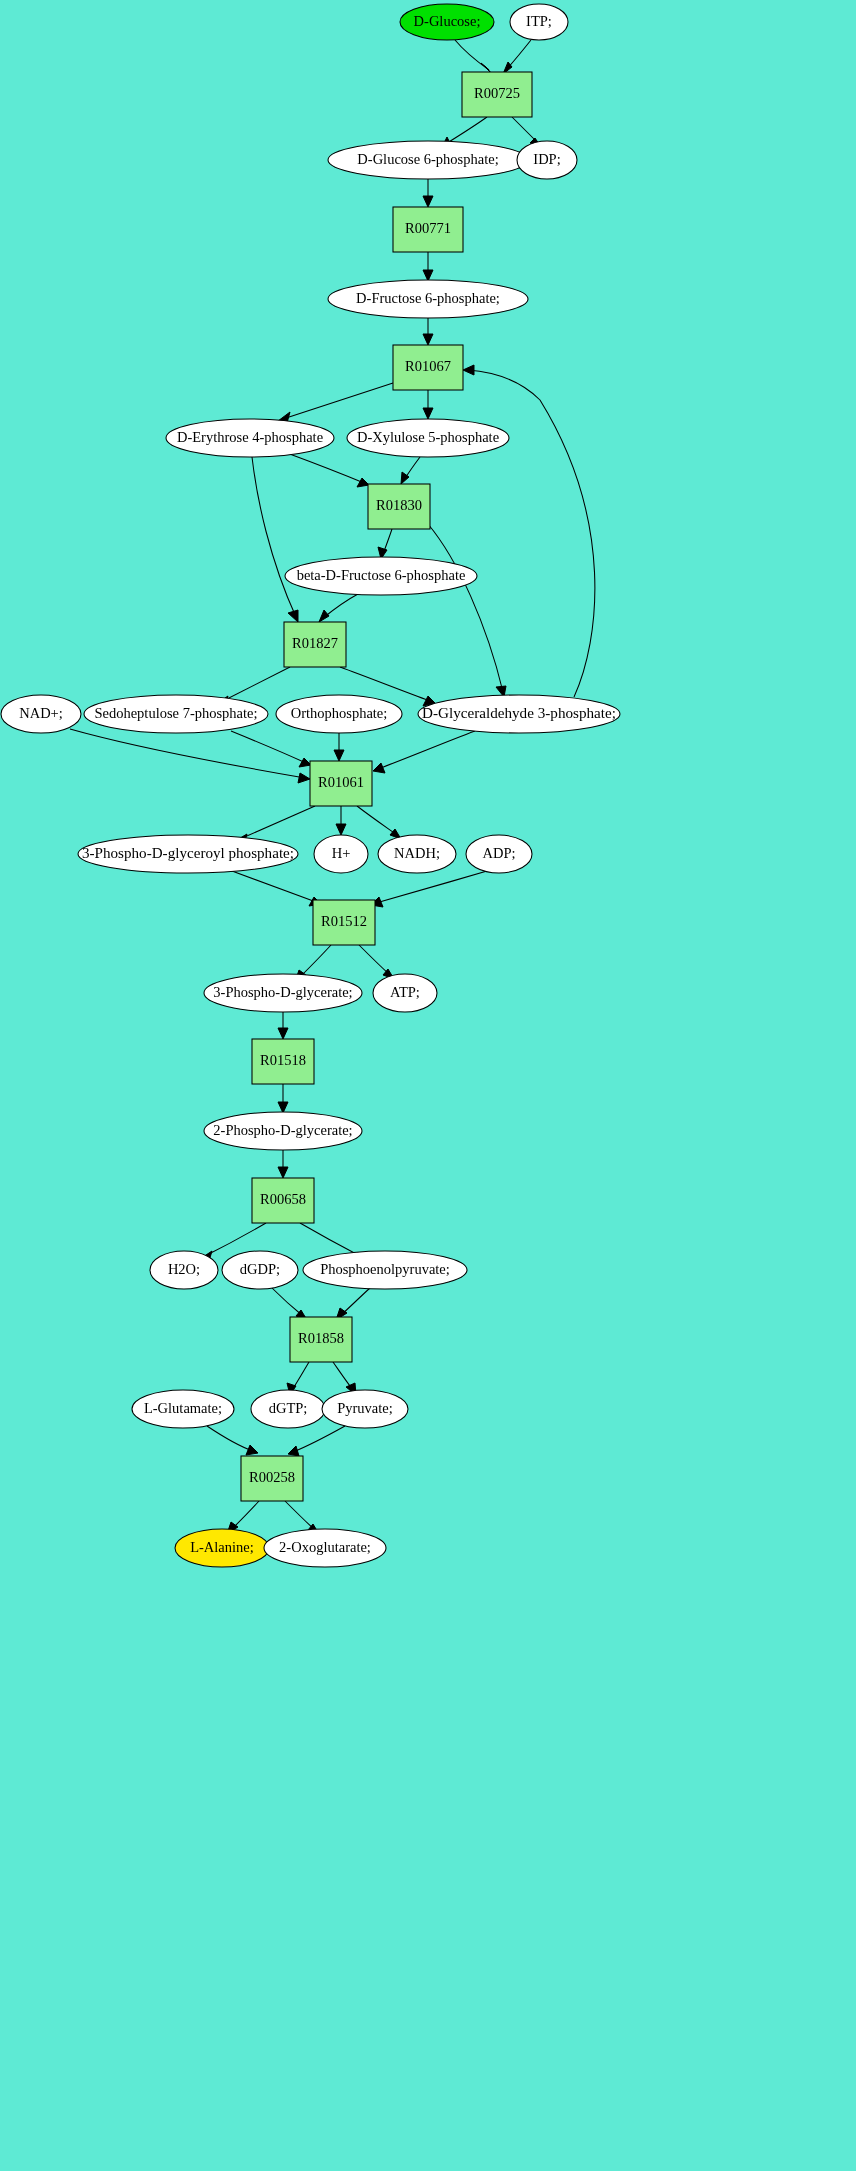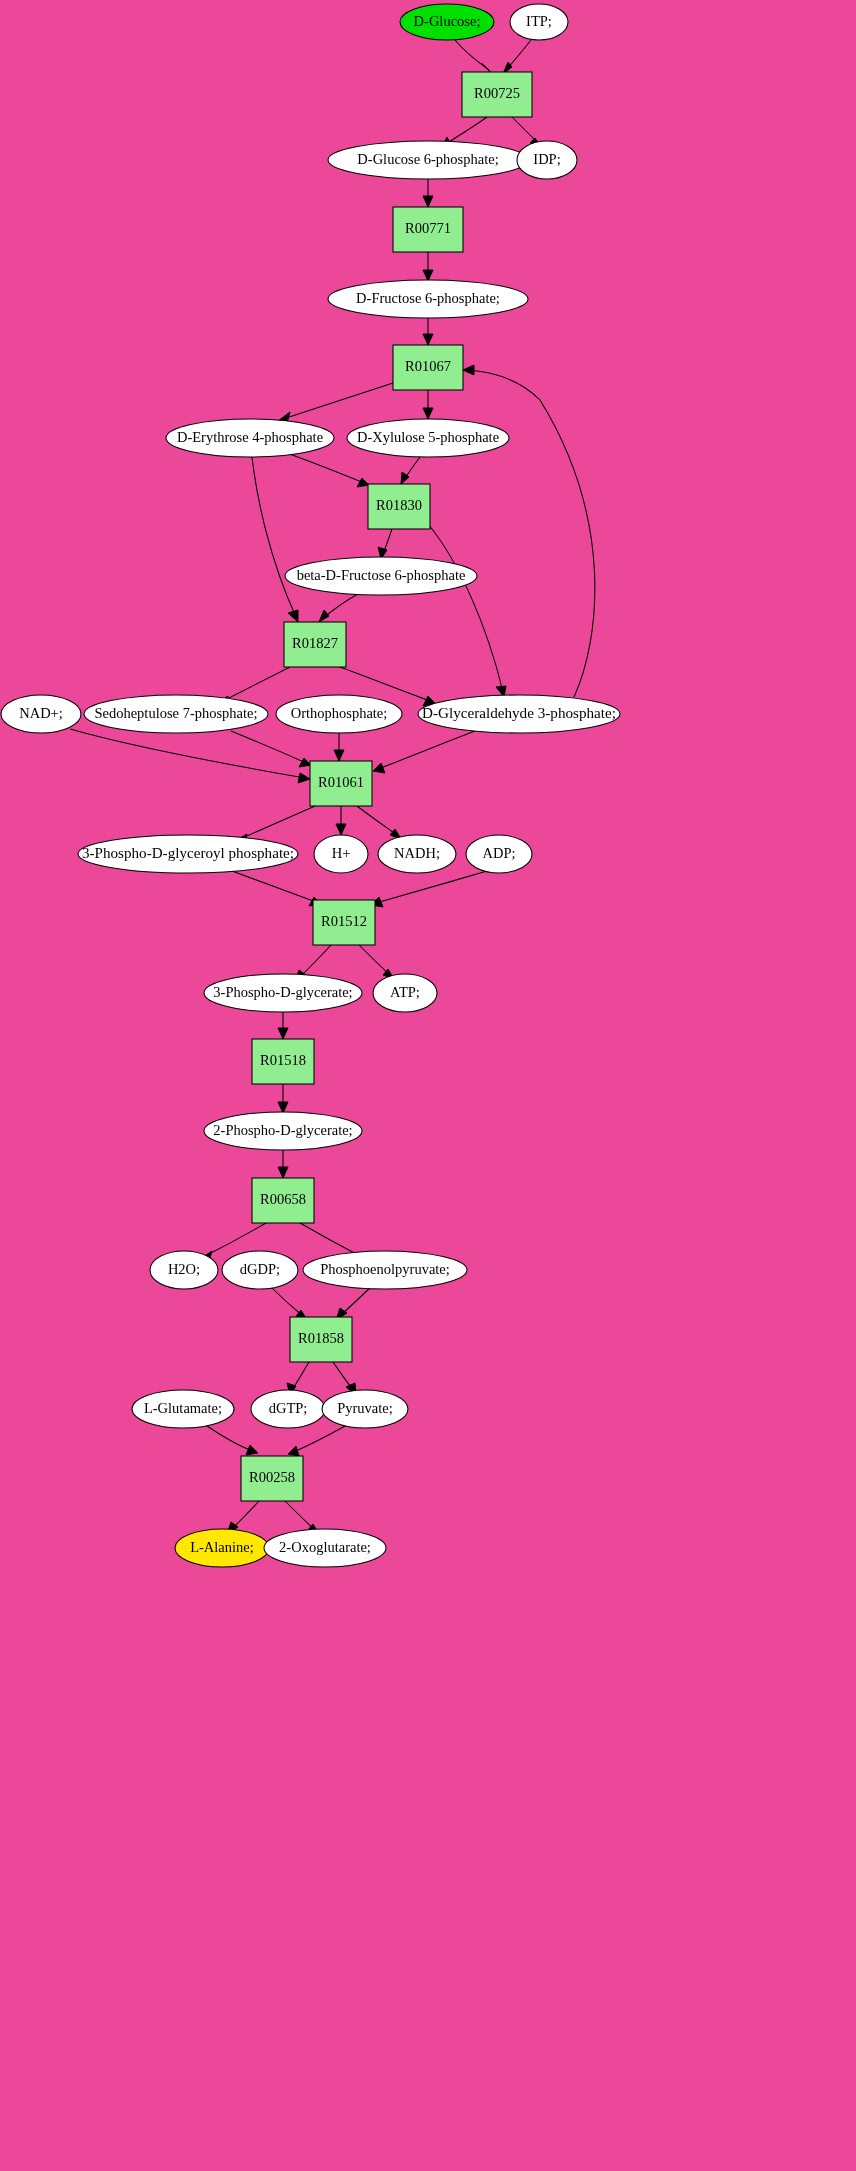--- a/index.html
+++ b/index.html
@@ -1,16 +1,16 @@
 <!DOCTYPE html>
 <html><head>
 <meta charset="utf-8">
 <style>
   html,body{margin:0;padding:0;background:#ffffff;}
-  #stage{position:relative;width:856px;height:2171px;background:#ec4899;overflow:hidden;}
+  #stage{position:relative;width:856px;height:2171px;background:#5eead4;overflow:hidden;}
   svg{display:block;}
   .node-label{font-family:"Liberation Serif","DejaVu Serif",serif;fill:#000000;text-anchor:middle;dominant-baseline:middle;}
   .cmp-label{font-size:14.5px;}
   .rxn-label{font-size:14.5px;}
   .edge{fill:none;stroke:#000000;stroke-width:1.05px;}
   .arrowhead{fill:#000000;stroke:#000000;stroke-width:1px;}
   ellipse.cmp{stroke:#000000;stroke-width:1.05px;}
   rect.rxn{stroke:#000000;stroke-width:1.05px;}
 </style>
 </head>

